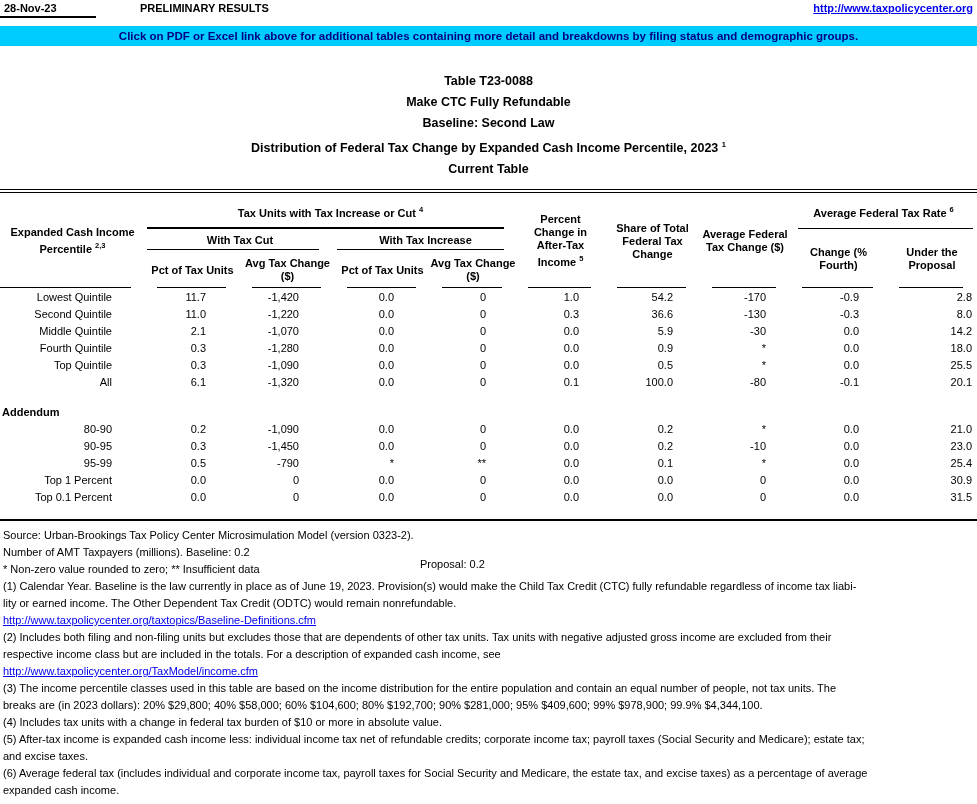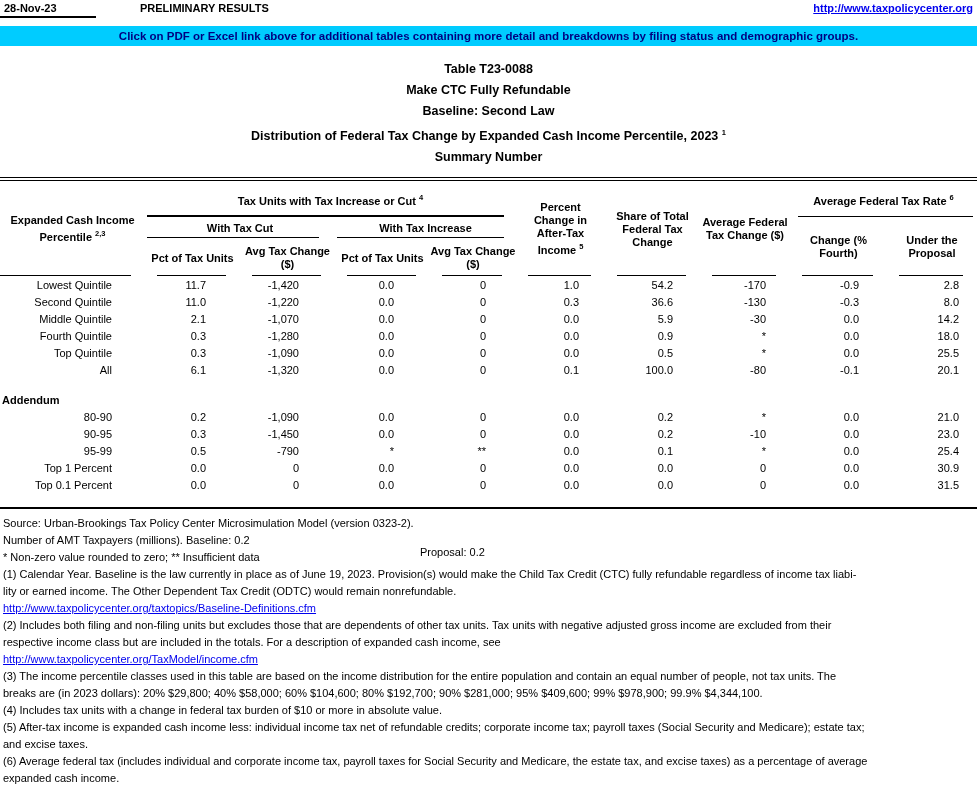--- a/index.html
+++ b/index.html
@@ -16,21 +16,21 @@
   .topbar .date{position:absolute;left:4px;top:2px;font-size:11px;font-weight:bold;}
   .topbar .prelim{position:absolute;left:140px;top:2px;font-size:11px;font-weight:bold;}
   .topbar .toplink{position:absolute;right:4px;top:2px;font-size:11px;font-weight:bold;color:#0000EE;text-decoration:underline;}
   .date-rule{position:absolute;left:0;top:16px;width:96px;border-top:2px solid #000;}
   
   .banner{
     height:20px;line-height:20px;text-align:center;
     font-size:11.5px;font-weight:bold;
   }
   
-  .titleblock{padding-top:13px;text-align:center;}
+  .titleblock{padding-top:25px;text-align:center;}
   .titleblock .t{font-size:12.5px;font-weight:bold;line-height:21px;}
   sup{font-size:7.5px;}
   
   .tablewrap{margin-top:9px;}
   .dbl-rule{height:2px;border-top:1.5px solid #000;border-bottom:1.5px solid #000;width:977px;}
   table.tbl{border-collapse:collapse;table-layout:fixed;width:977px;border-bottom:2px solid #000;}
   .tbl th,.tbl td{padding:0;margin:0;font-size:11px;vertical-align:middle;position:relative;}
   .tbl thead th{font-weight:bold;line-height:13px;text-align:center;}
   .tbl .r1{height:36px;}
   .tbl .r2{height:22px;}
@@ -42,21 +42,21 @@
   th.grp-rate::after{content:"";position:absolute;left:8px;right:4px;bottom:0;border-bottom:1.5px solid #000;}
   th.grp-cut::after{content:"";position:absolute;left:2px;right:16px;bottom:1px;border-bottom:1.5px solid #000;}
   th.grp-inc::after{content:"";position:absolute;left:2px;right:12px;bottom:1px;border-bottom:1.5px solid #000;}
   th .pad{display:block;padding:0 6px;}
   
   .tbl tbody td{height:17px;line-height:17px;white-space:nowrap;}
   td.lbl{font-weight:normal;text-align:right;padding-right:33px;}
   td.num{text-align:right;}
   td.c2{padding-right:34px;} td.c3{padding-right:36px;} td.c4{padding-right:36px;}
   td.c5{padding-right:30px;} td.c6{padding-right:26px;} td.c7{padding-right:27px;}
-  td.c8{padding-right:24px;} td.c9{padding-right:28px;} td.c10{padding-right:18px;}
+  td.c8{padding-right:24px;} td.c9{padding-right:28px;} td.c10{padding-right:5px;}
   tr.spacer td{height:13px;}
   td.section-label{font-weight:bold;text-align:left;padding-left:2px;}
   
   .footer{padding-top:6px;}
   .fn-line{position:relative;font-size:11px;line-height:17px;white-space:nowrap;padding-left:3px;}
   .fn-line .proposal{position:absolute;left:420px;top:12px;}
   a.link{color:#0000EE;text-decoration:underline;}
 </style>
 </head>
 <body>
@@ -72,21 +72,21 @@
 
   <div class="banner" id="banner" style="background: rgb(0, 204, 255); color: rgb(0, 0, 128);">
     <span>Click on PDF or Excel link above for additional tables containing more detail and breakdowns by filing status and demographic groups.</span>
   </div>
 
   <div class="titleblock">
     <div class="t">Table T23-0088</div>
     <div class="t">Make CTC Fully Refundable</div>
     <div class="t">Baseline: Second Law</div>
     <div class="t"><span>Distribution of Federal Tax Change by Expanded Cash Income Percentile, 2023</span>&nbsp;<sup>1</sup></div>
-    <div class="t">Summary Number</div>
+    <div class="t">Current Table</div>
   </div>
 
   <div class="tablewrap">
     <div class="dbl-rule"></div>
     <table class="tbl">
       <colgroup>
         <col style="width:145px">
           <col style="width:95px">
           <col style="width:95px">
         <col style="width:95px">

